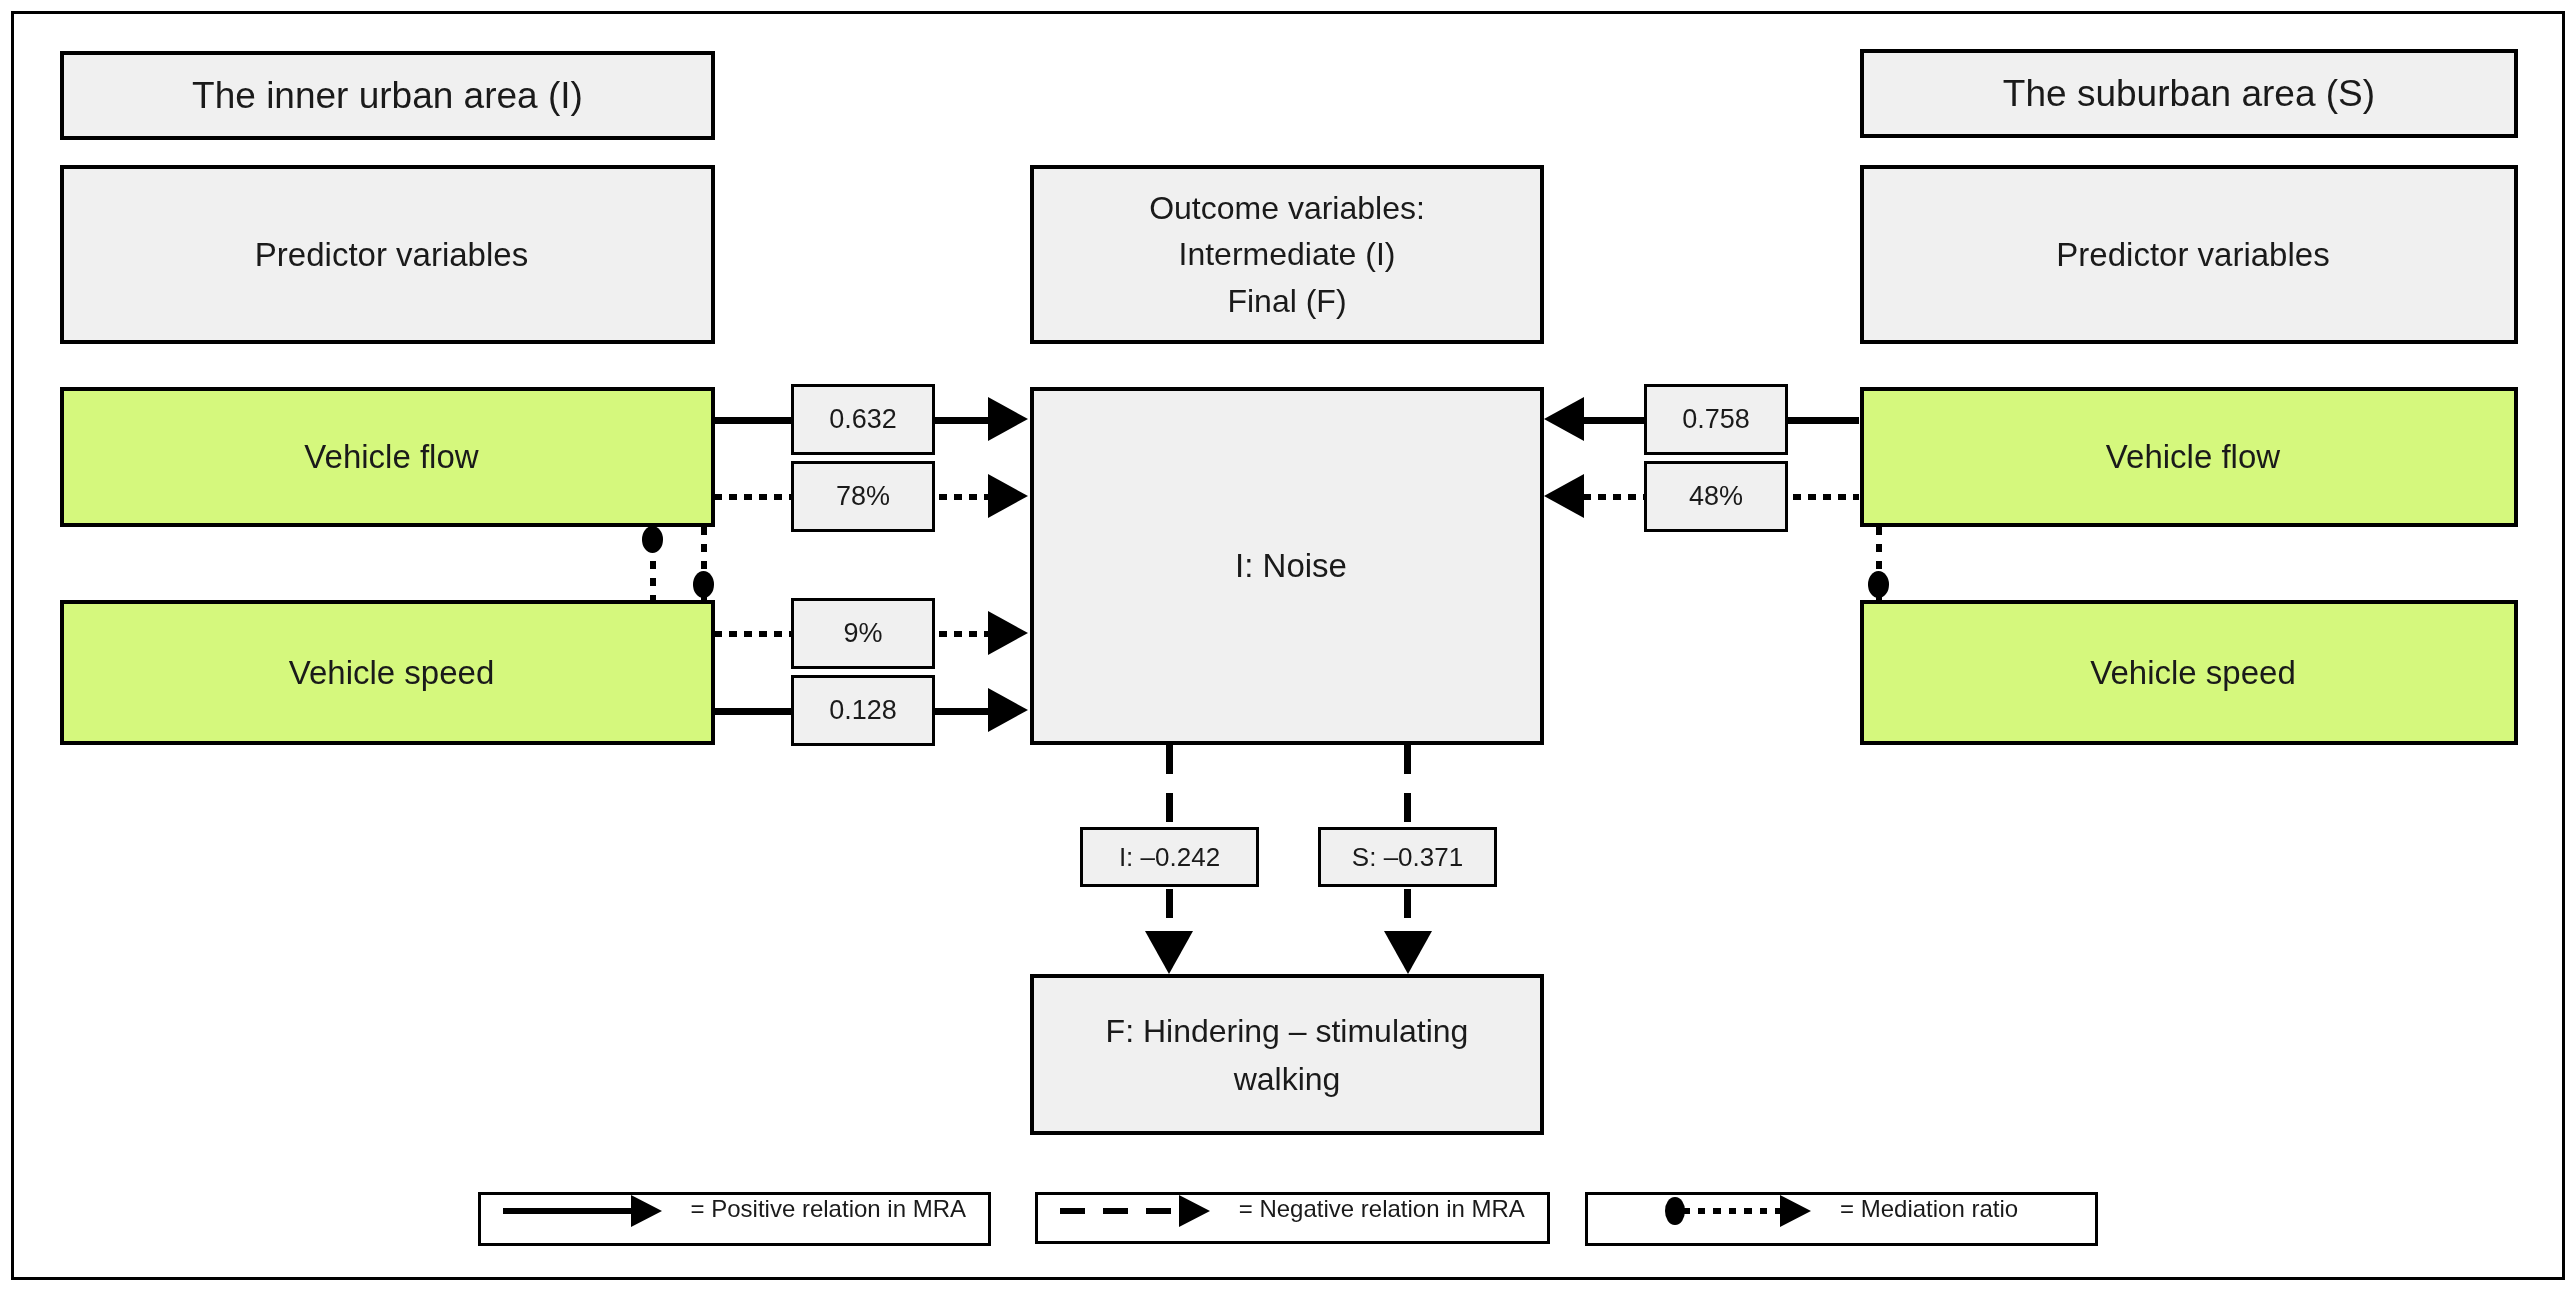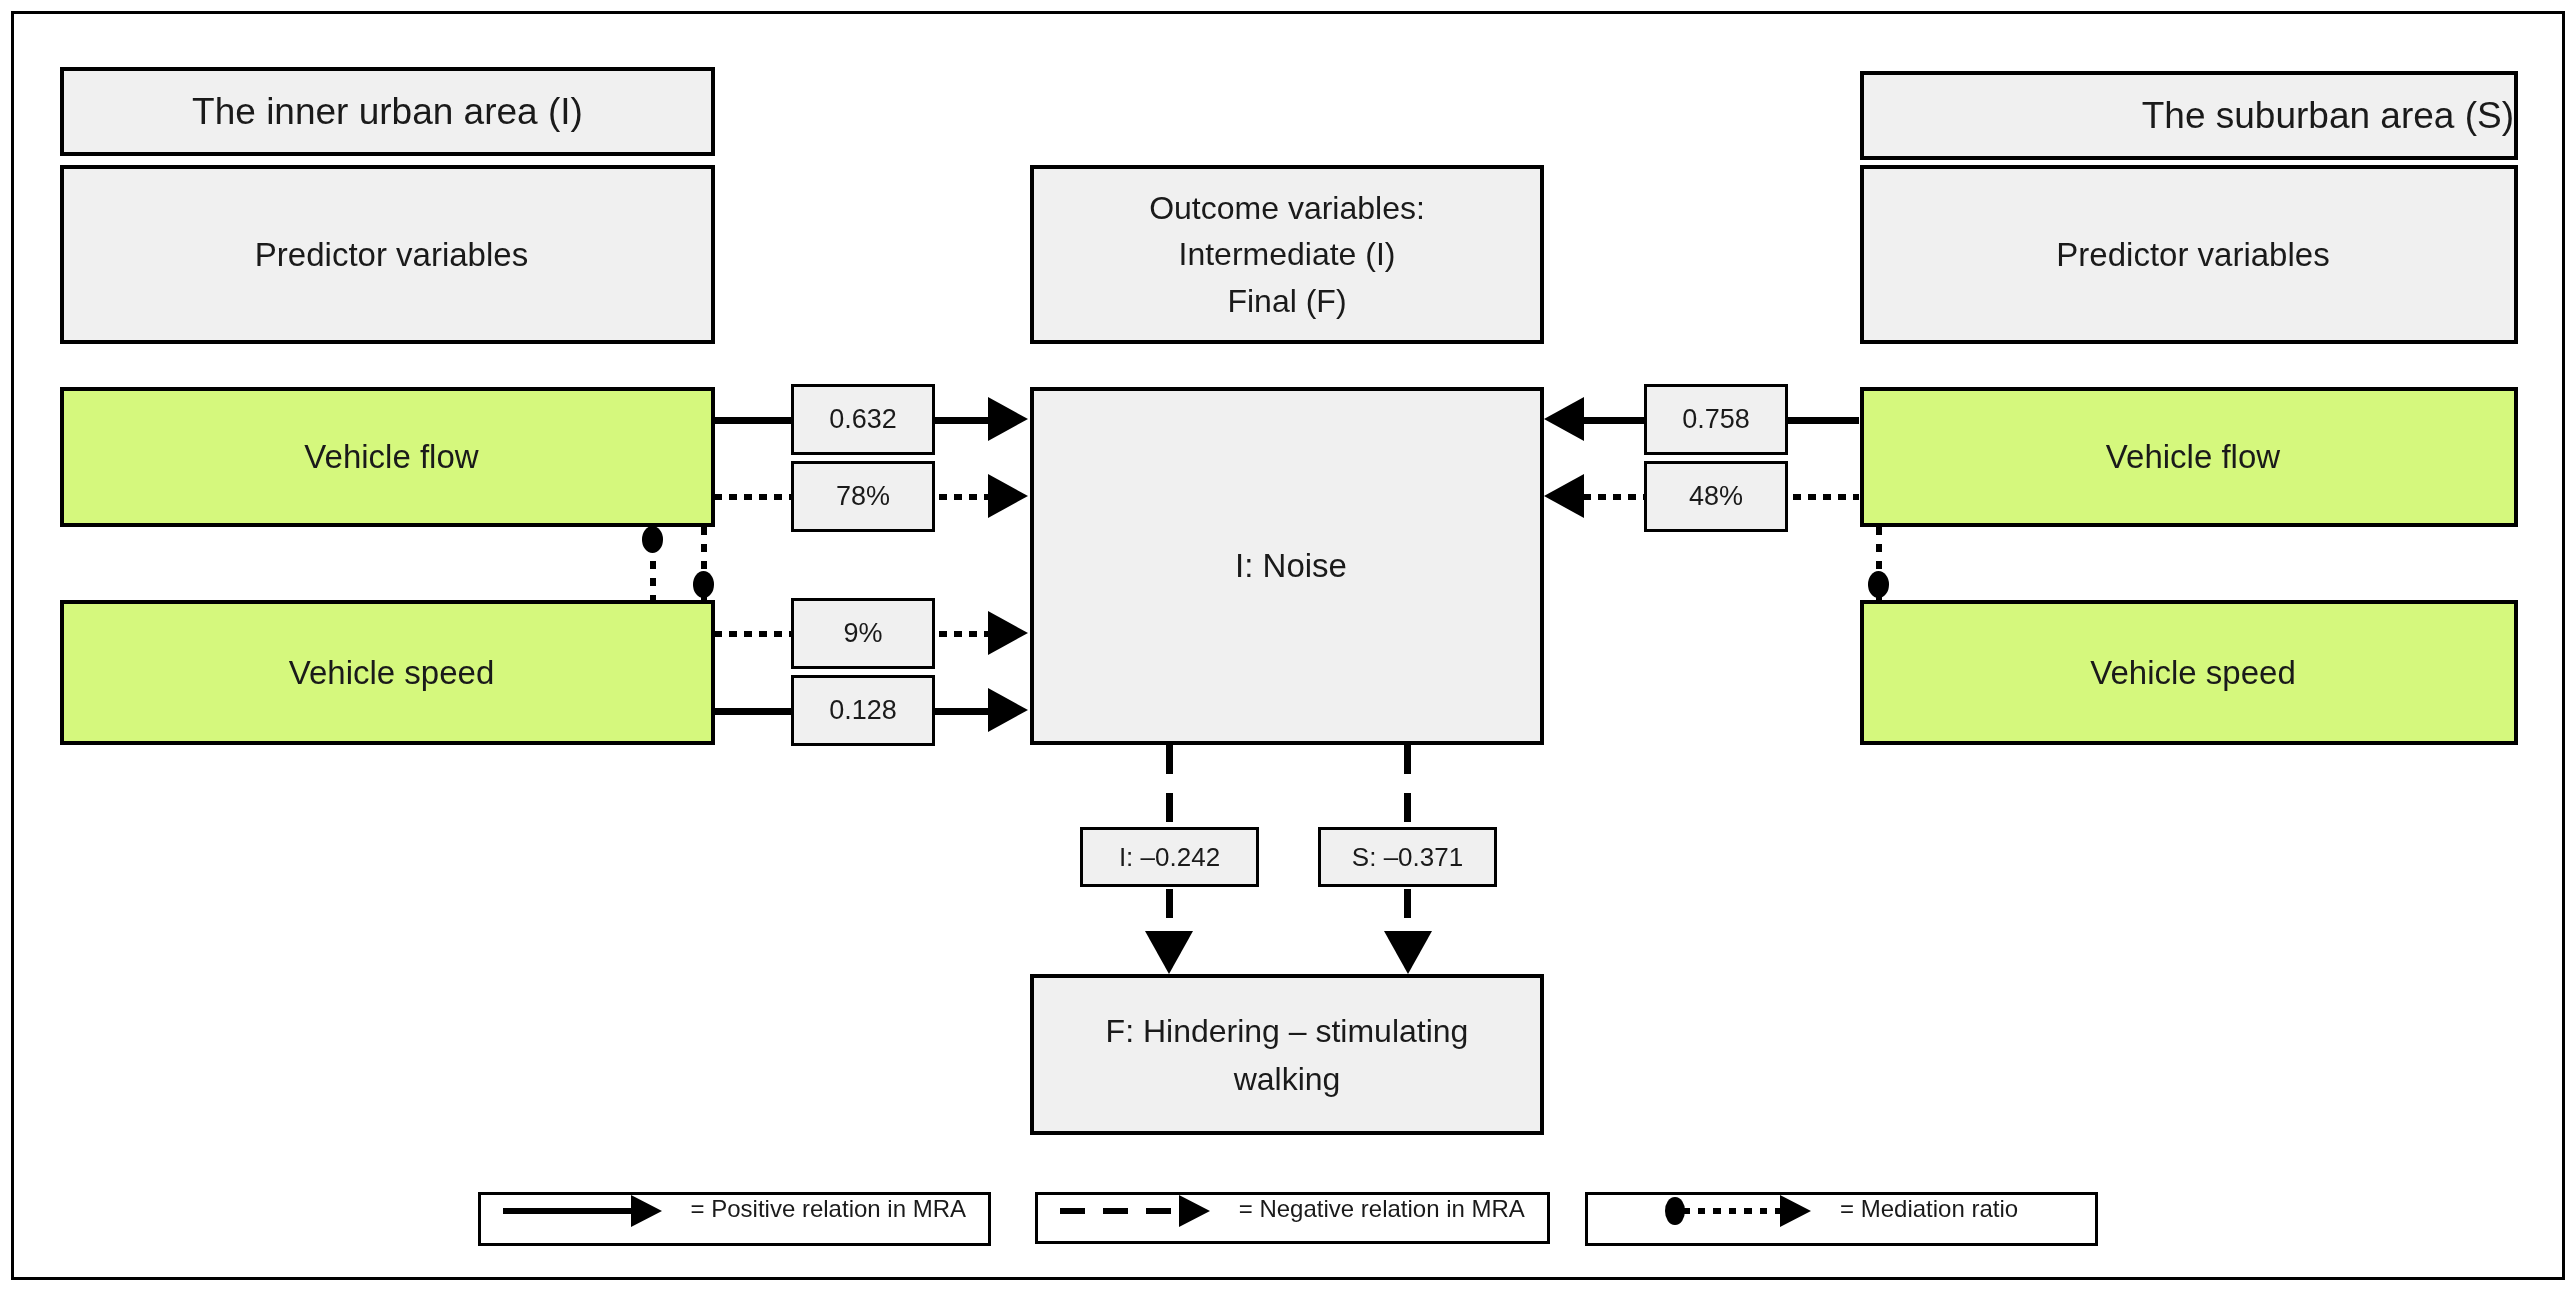--- a/index.html
+++ b/index.html
@@ -14,21 +14,21 @@
     position:relative;width:2576px;height:1291px;background:var(--paper);
     font-family:"Liberation Sans",sans-serif;color:var(--text);overflow:hidden;
   }
   .frame{position:absolute;box-sizing:border-box;border:3.6px solid var(--ink);background:transparent;}
   .box{
     position:absolute;box-sizing:border-box;border:4.2px solid var(--ink);
     background:var(--box-gray);display:flex;flex-direction:column;
     align-items:center;justify-content:center;text-align:center;
   }
   .green{background:var(--panel-green);}
-  .f-h{font-size:37px;margin-top:16px;}
+  .f-h{font-size:37px;}
   .f-b{font-size:33px;padding-left:8px;}
   .f-c{font-size:32px;line-height:1.45;}
   .f-f{font-size:32px;line-height:1.5;}
   .lbl{
     position:absolute;box-sizing:border-box;border:3.6px solid var(--ink);
     background:var(--box-gray);display:flex;align-items:center;justify-content:center;
     font-size:27px;
   }
   
   .hsolid{position:absolute;height:6.5px;background:var(--ink);}
@@ -81,21 +81,21 @@
   </div>
 
   <div class="box green f-b" style="left:60px;top:387px;width:655px;height:140px;">
     <span>Vehicle flow</span>
   </div>
 
   <div class="box green f-b" style="left:60px;top:600px;width:655px;height:145px;">
     <span>Vehicle speed</span>
   </div>
 
-  <div class="box f-h" style="left:1860px;top:55px;width:658px;height:89px;align-items:flex-end;">
+  <div class="box f-h" style="left:1860px;top:49px;width:658px;height:89px;">
     <span>The suburban area (S)</span>
   </div>
 
   <div class="box f-b" style="left:1860px;top:165px;width:658px;height:179px;">
     <span>Predictor variables</span>
   </div>
 
   <div class="box green f-b" style="left:1860px;top:387px;width:658px;height:140px;">
     <span>Vehicle flow</span>
   </div>

